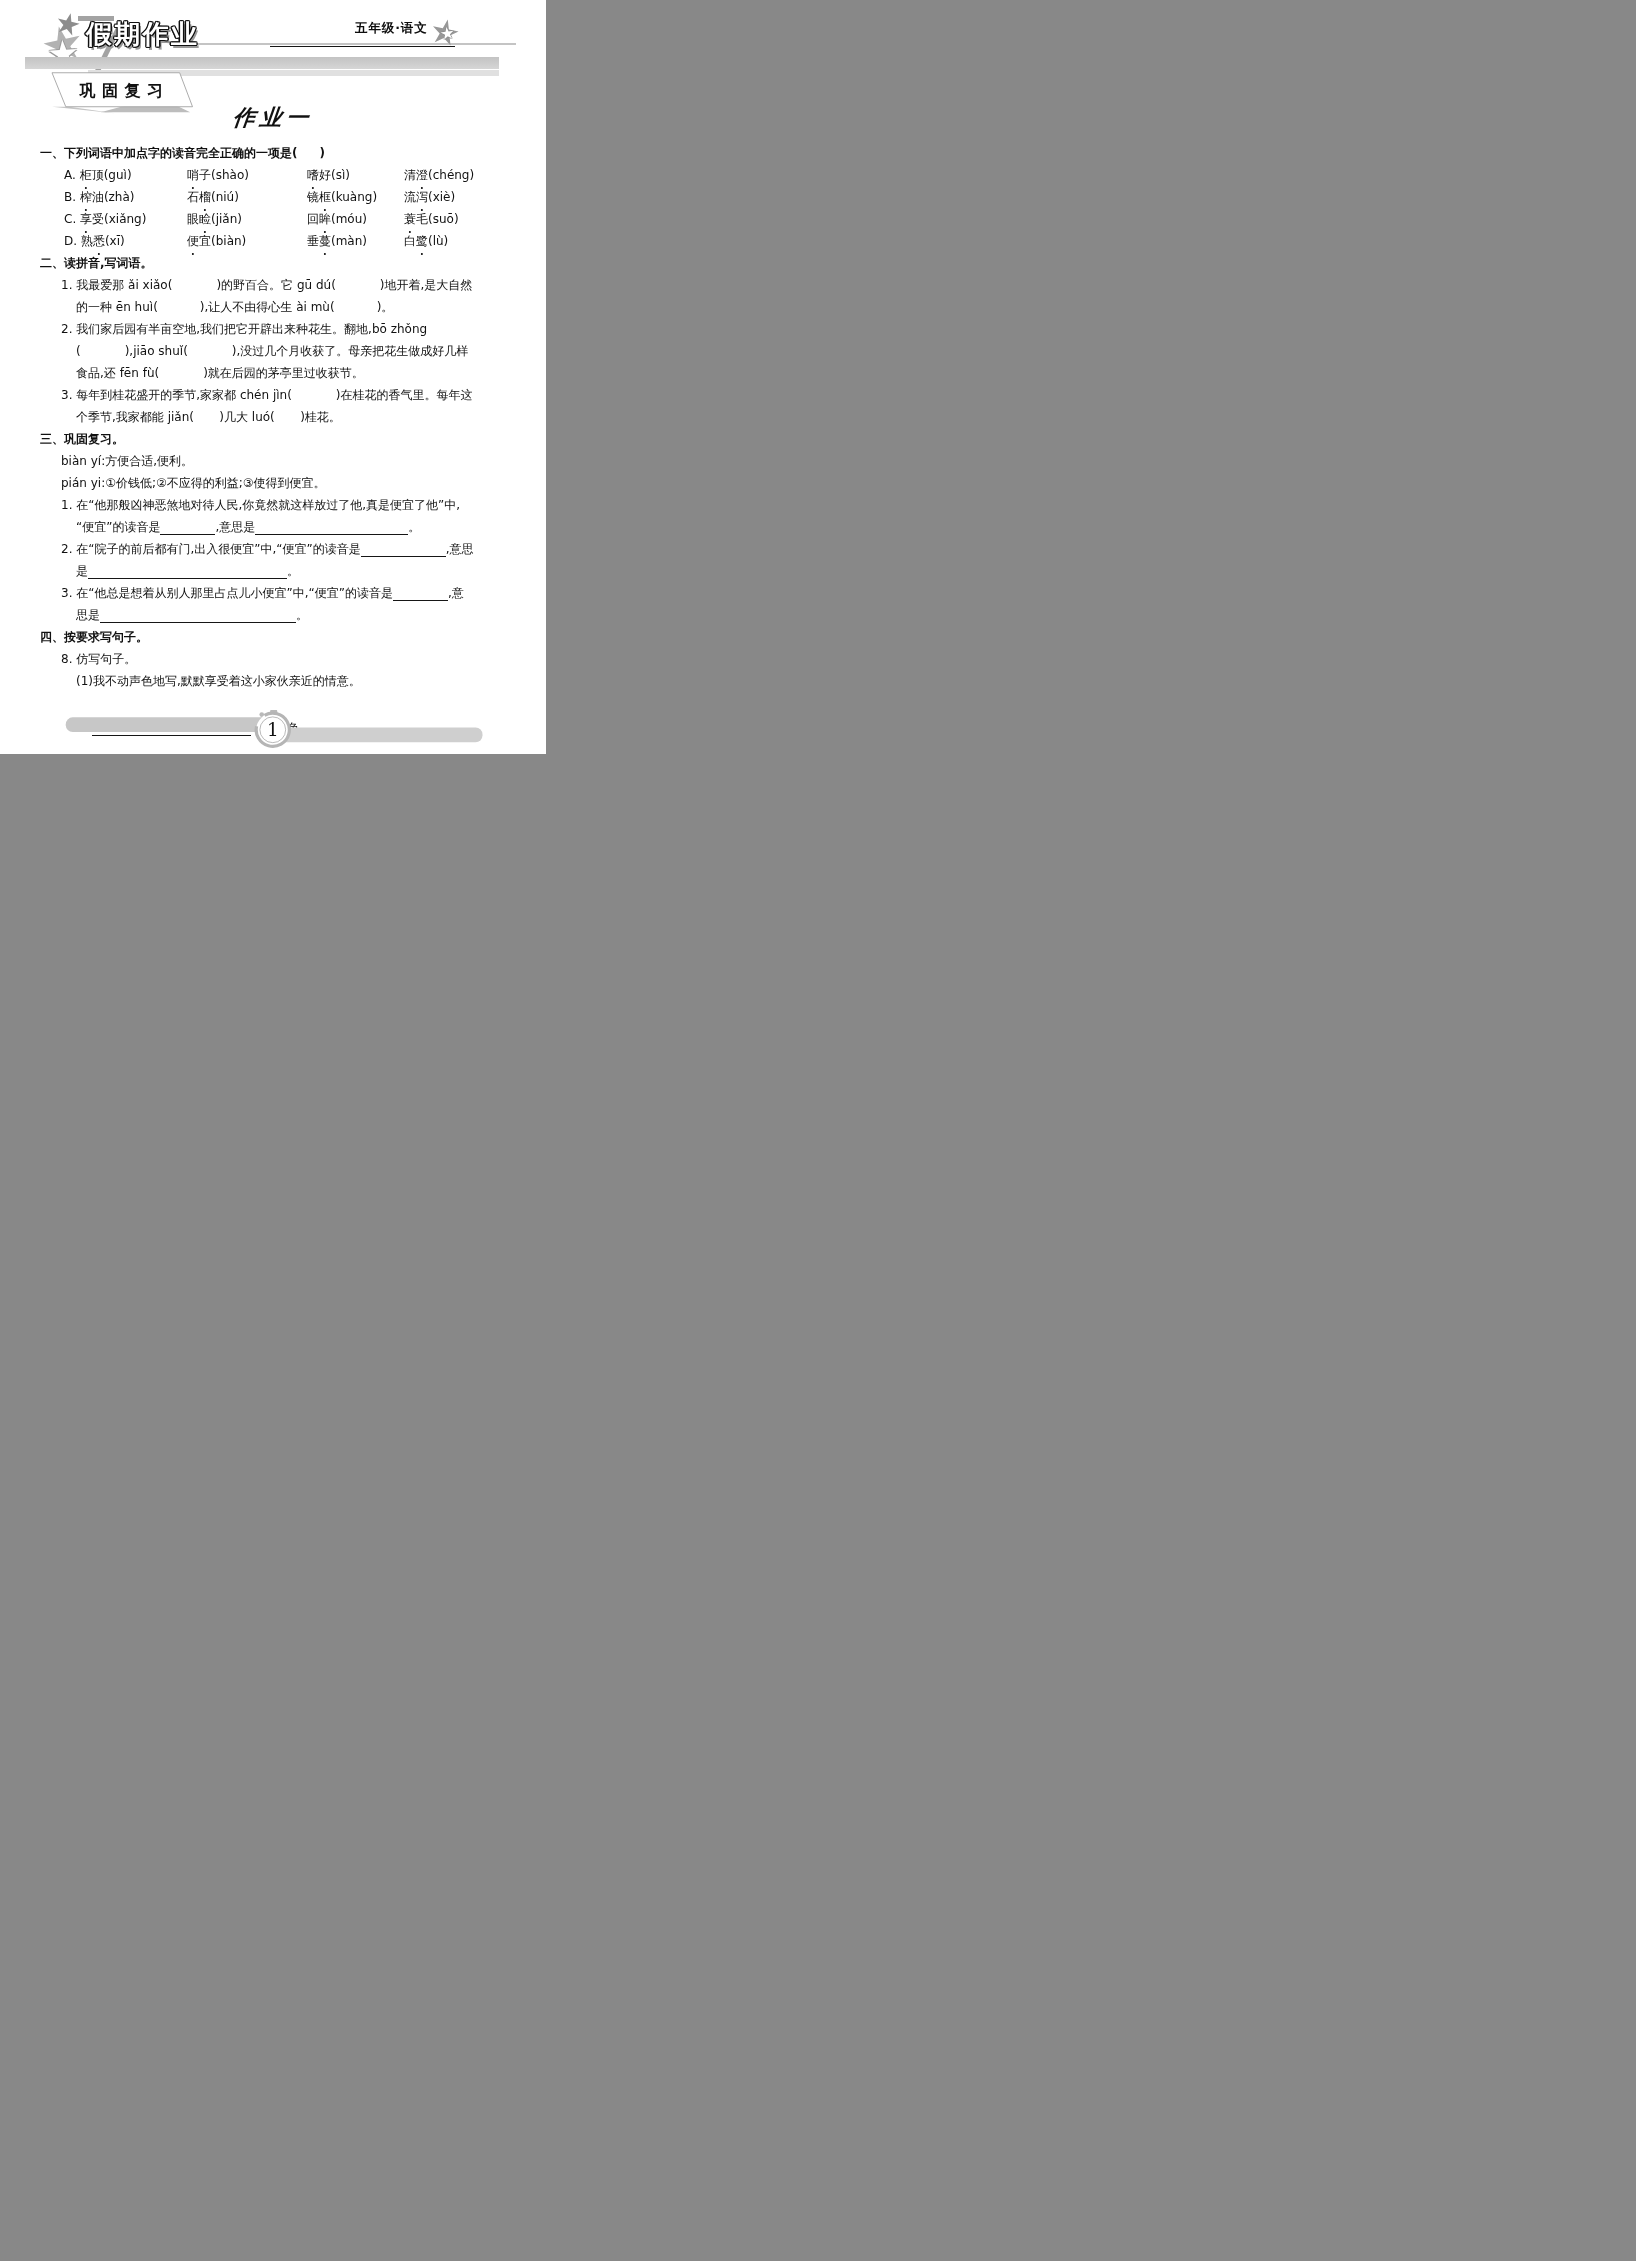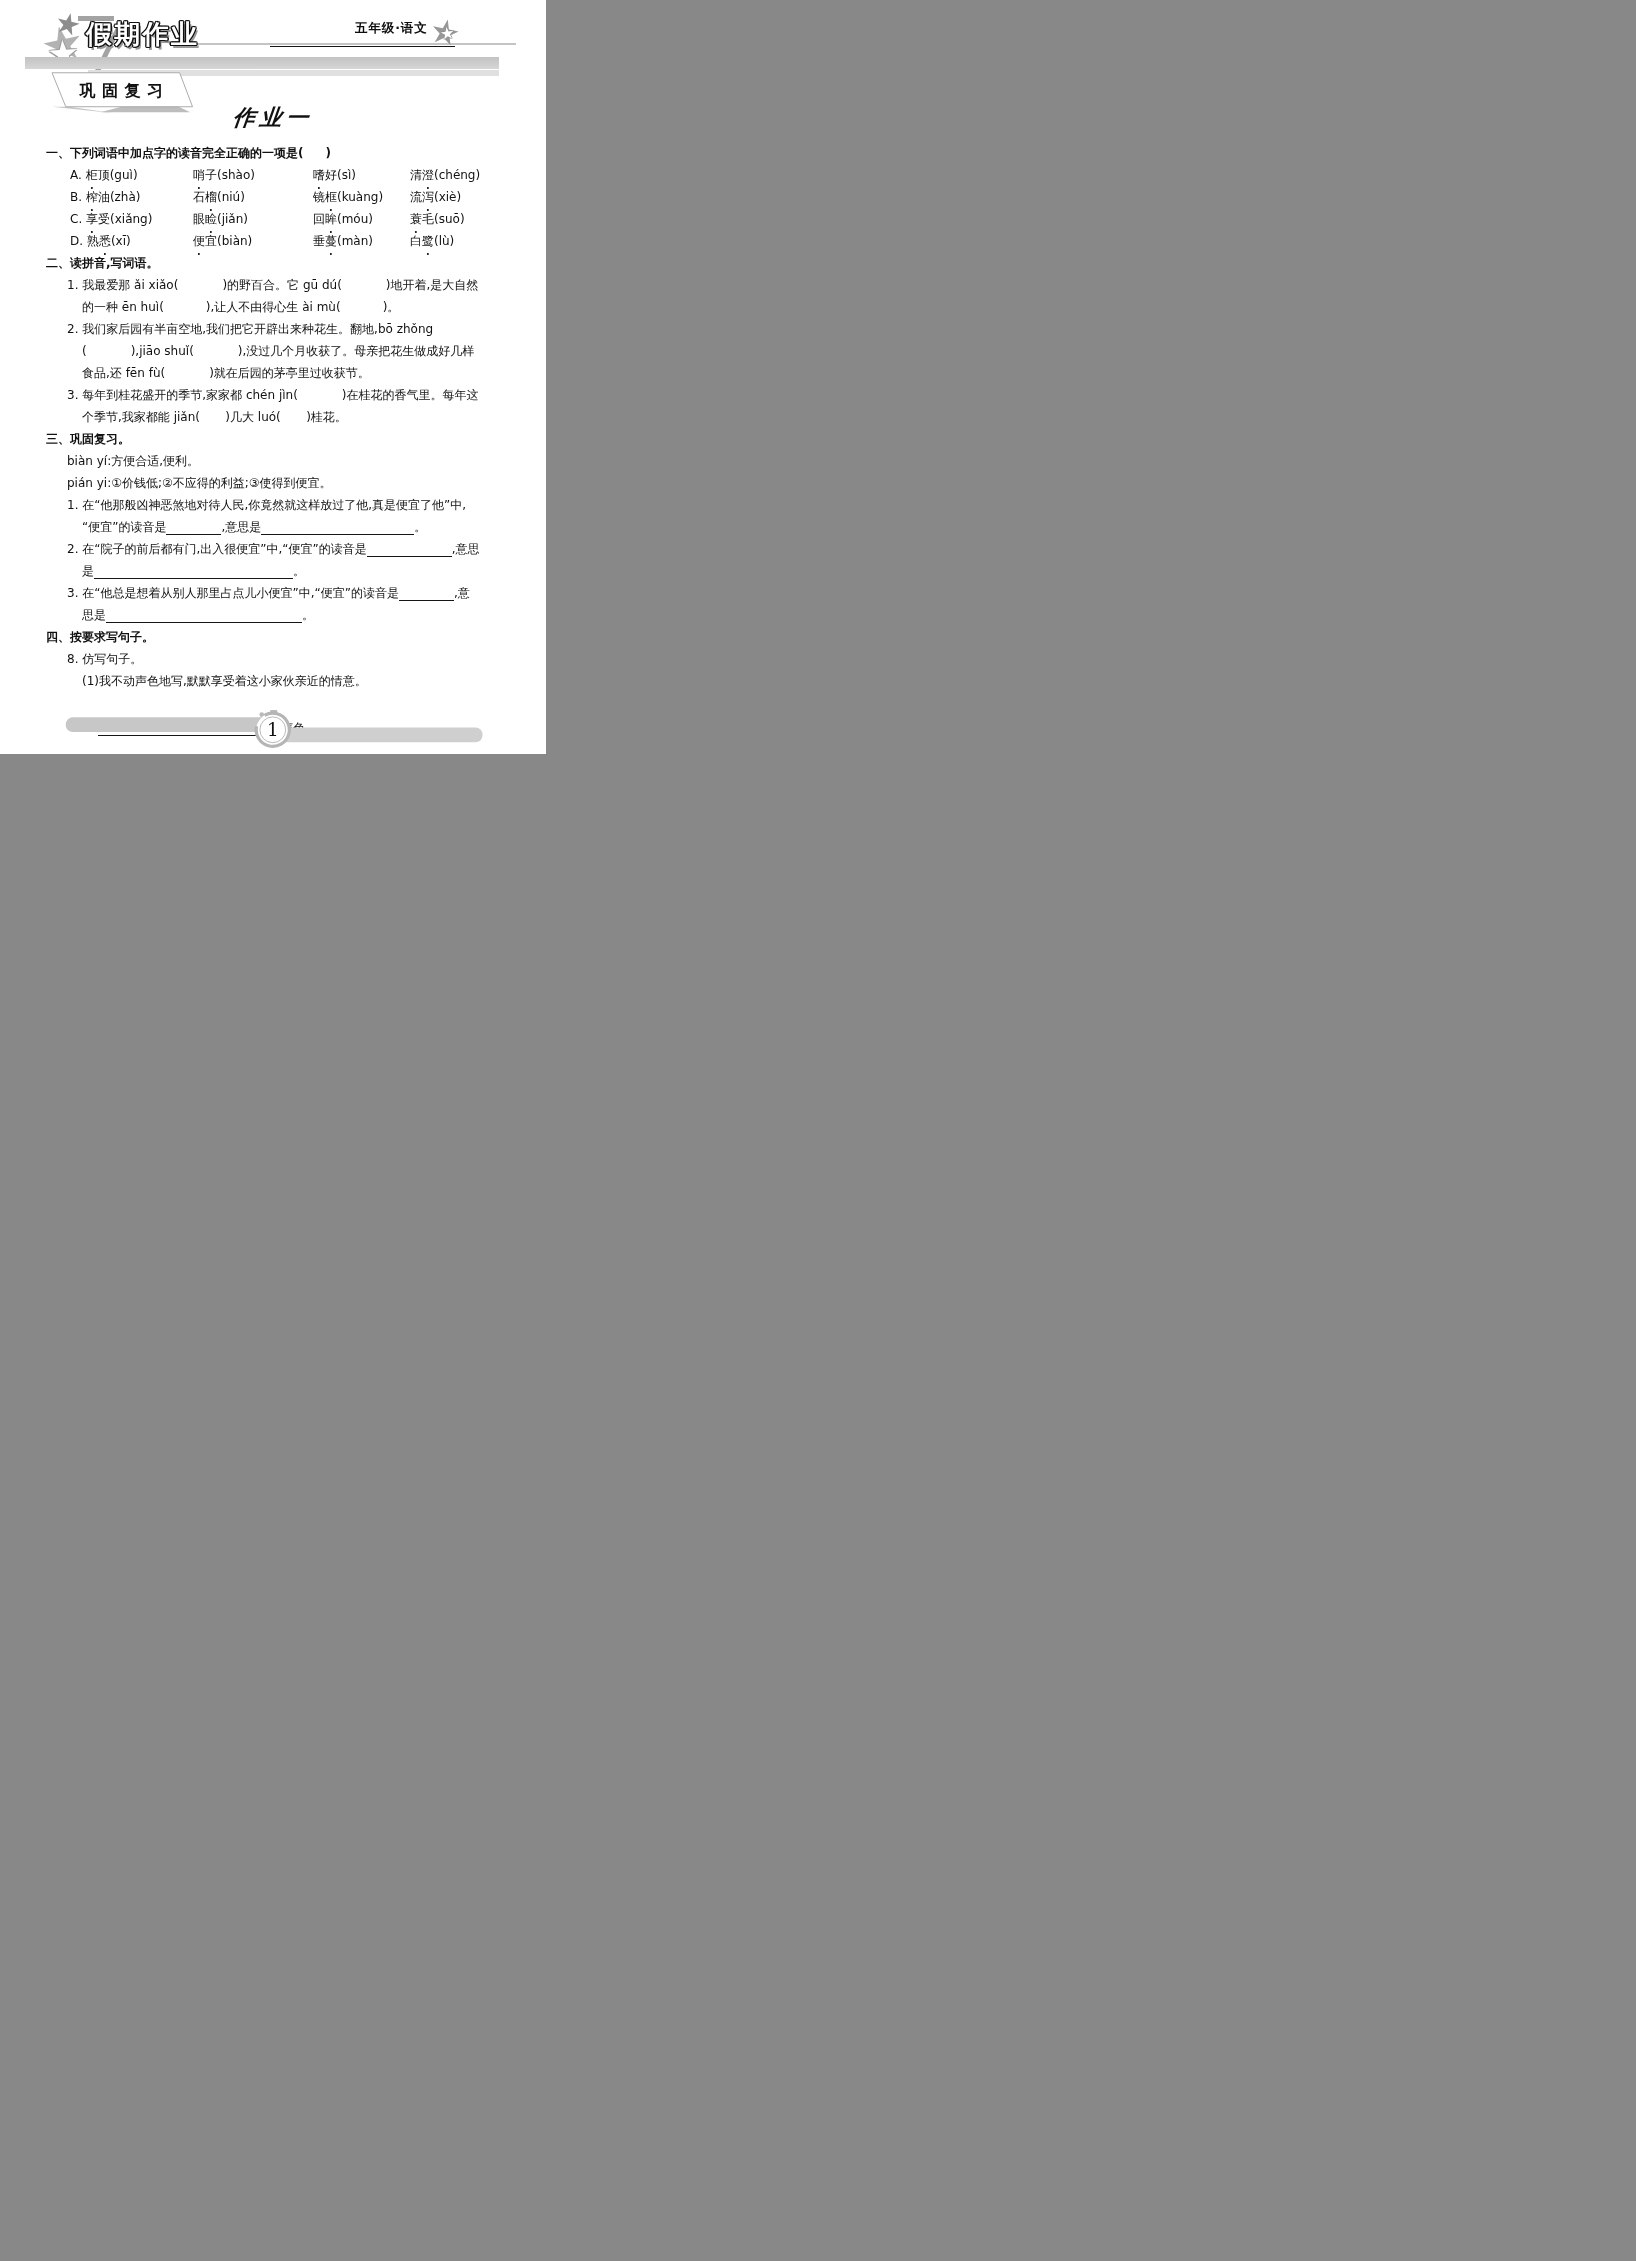--- a/index.html
+++ b/index.html
@@ -28,21 +28,21 @@
   
   .banner-svg{position:absolute;left:45px;top:70px;}
   .banner-svg text{font-family:"DejaVu Sans",sans-serif;font-weight:bold;font-size:35px;fill:#111;}
 
   
   .worksheet-title{position:absolute;top:103px;left:0;width:100%;text-align:center;
      font-family:"DejaVu Serif",serif;font-weight:bold;font-style:italic;font-size:22px;
      letter-spacing:4.6px;transform:skewX(-6deg);}
 
   
-  .content{position:absolute;left:46px;top:142px;width:453px;}
+  .content{position:absolute;left:40px;top:142px;width:453px;}
   .ln{height:22px;line-height:22px;font-size:12px;white-space:nowrap;}
   .h{font-weight:bold;}
   .ind1{padding-left:21px;}
   .hang{padding-left:36px;}
   .ind4{padding-left:52px;margin-top:25px;}
   .opt-row{display:grid;grid-template-columns:123px 120px 97px auto;padding-left:24px;
            height:22px;line-height:22px;font-size:12px;white-space:nowrap;}
   .sp{display:inline-block;}
   .blank{display:inline-block;height:16.6px;border-bottom:0.9px solid #161616;vertical-align:-4.2px;}
   .ch{display:inline-block;position:relative;}

